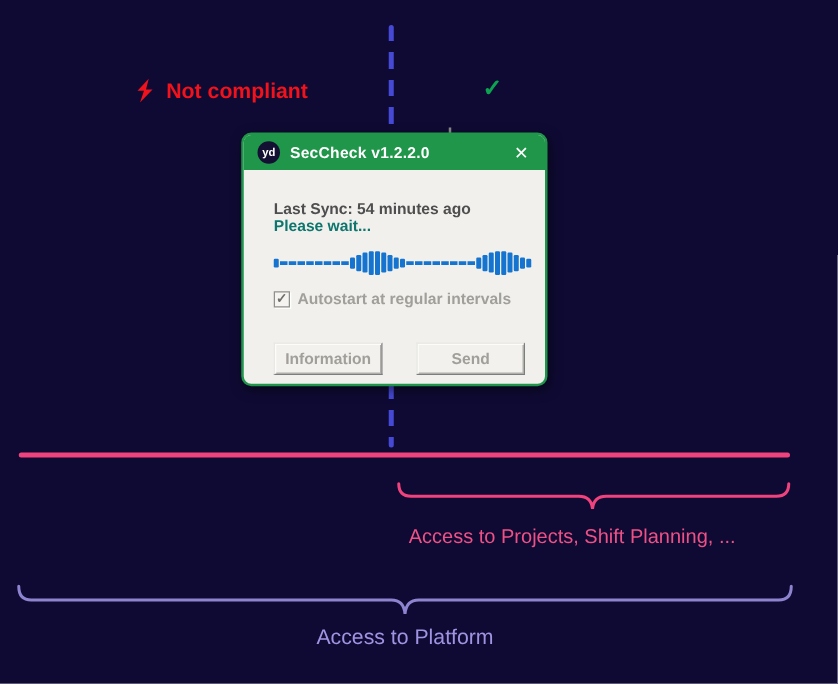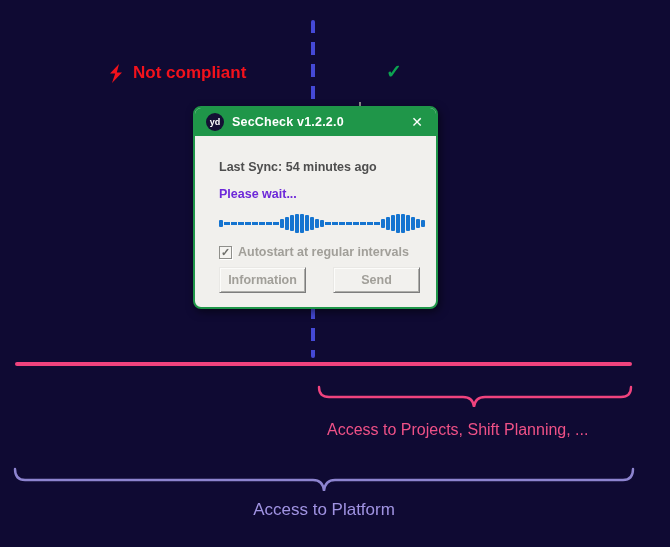--- a/index.html
+++ b/index.html
@@ -12,21 +12,21 @@
 
   
   .divider {
     left:311px; top:20px; width:4px; height:338px; z-index:1;
     background:repeating-linear-gradient(to bottom, var(--divider-dash) 0 13px, transparent 13px 22px);
     border-radius:2px;
   }
   .artifact-tick { left:359px; top:102px; width:2px; height:7px; background:#8b8b8b; z-index:1; }
 
   
-  .compliance { display:flex; align-items:center; gap:9px; font-size:17px; font-weight:600; z-index:1; }
+  .compliance { display:flex; gap:9px; font-size:17px; font-weight:600; z-index:1; }
   .label-not { left:108px; top:63px; color:var(--not-compliant); }
   .label-yes { left:386px; top:63px; color:var(--compliant); }
   .bolt-icon svg { display:block; }
   .check-icon { font-size:19px; font-weight:700; line-height:1; transform:translateY(-1px); }
 
   
   .dialog {
     left:193px; top:106px; width:245px; height:203px; z-index:2;
     background:var(--dialog-body); border:2px solid var(--titlebar-green);
     border-radius:8px; box-sizing:border-box; overflow:hidden;
@@ -38,35 +38,35 @@
   }
   .app-icon {
     width:18px; height:18px; border-radius:50%; background:#141034; color:#fff;
     font-size:9px; font-weight:bold; display:flex; align-items:center; justify-content:center;
     flex:0 0 auto;
   }
   .win-title { flex:1; font-size:12.5px; font-weight:600; letter-spacing:.2px; }
   .close-btn { font-size:14px; line-height:1; cursor:default; padding:2px 2px; background:none; border:none; color:#fff; font-family:inherit; }
   .dlg-body { padding:12px 16px 0 24px; }
   .last-sync { color:#4e4e4e; font-weight:bold; font-size:12.5px; margin-top:12px; }
-  .status    { color:#6d28d9; font-weight:bold; font-size:12.5px; margin-top:13px; }
+  .status    { color:#0f766e; font-weight:bold; font-size:12.5px; }
 
   .waveform { margin-top:12px; height:20px; display:flex; align-items:center; gap:1px; }
   .wf-dash { width:6px; height:3px; flex:0 0 auto; }
   .wf-bar  { width:4px; border-radius:1px; flex:0 0 auto; }
 
   .autostart { margin-top:12px; display:flex; align-items:center; gap:6px;
                color:var(--disabled-text); font-weight:bold; font-size:12.5px; }
   .checkbox {
     width:13px; height:13px; box-sizing:border-box; background:#f5f4f1;
     border:1px solid #8f8f8b; box-shadow:1px 1px 0 #ffffff;
     color:#6f6f6b; font-size:11px; line-height:11px; text-align:center; font-weight:bold;
     flex:0 0 auto;
   }
-  .btn-row { margin-top:8px; display:flex; gap:27px; }
+  .btn-row { margin-top:28px; display:flex; gap:27px; }
   .win-btn {
     width:91px; height:26px; background:#f2f1ee; color:var(--disabled-text);
     font-weight:bold; font-size:12.5px; font-family:inherit;
     border:1px solid #7d7d7d; border-top-color:#e9e8e5; border-left-color:#e9e8e5;
     box-shadow:inset 1px 1px 0 #fcfcfa, inset -1px -1px 0 #aeaeaa;
   }
 
   
   .pink-line { left:15px; top:362px; width:617px; height:4px; border-radius:2px;
                background:var(--pink); z-index:1; }

